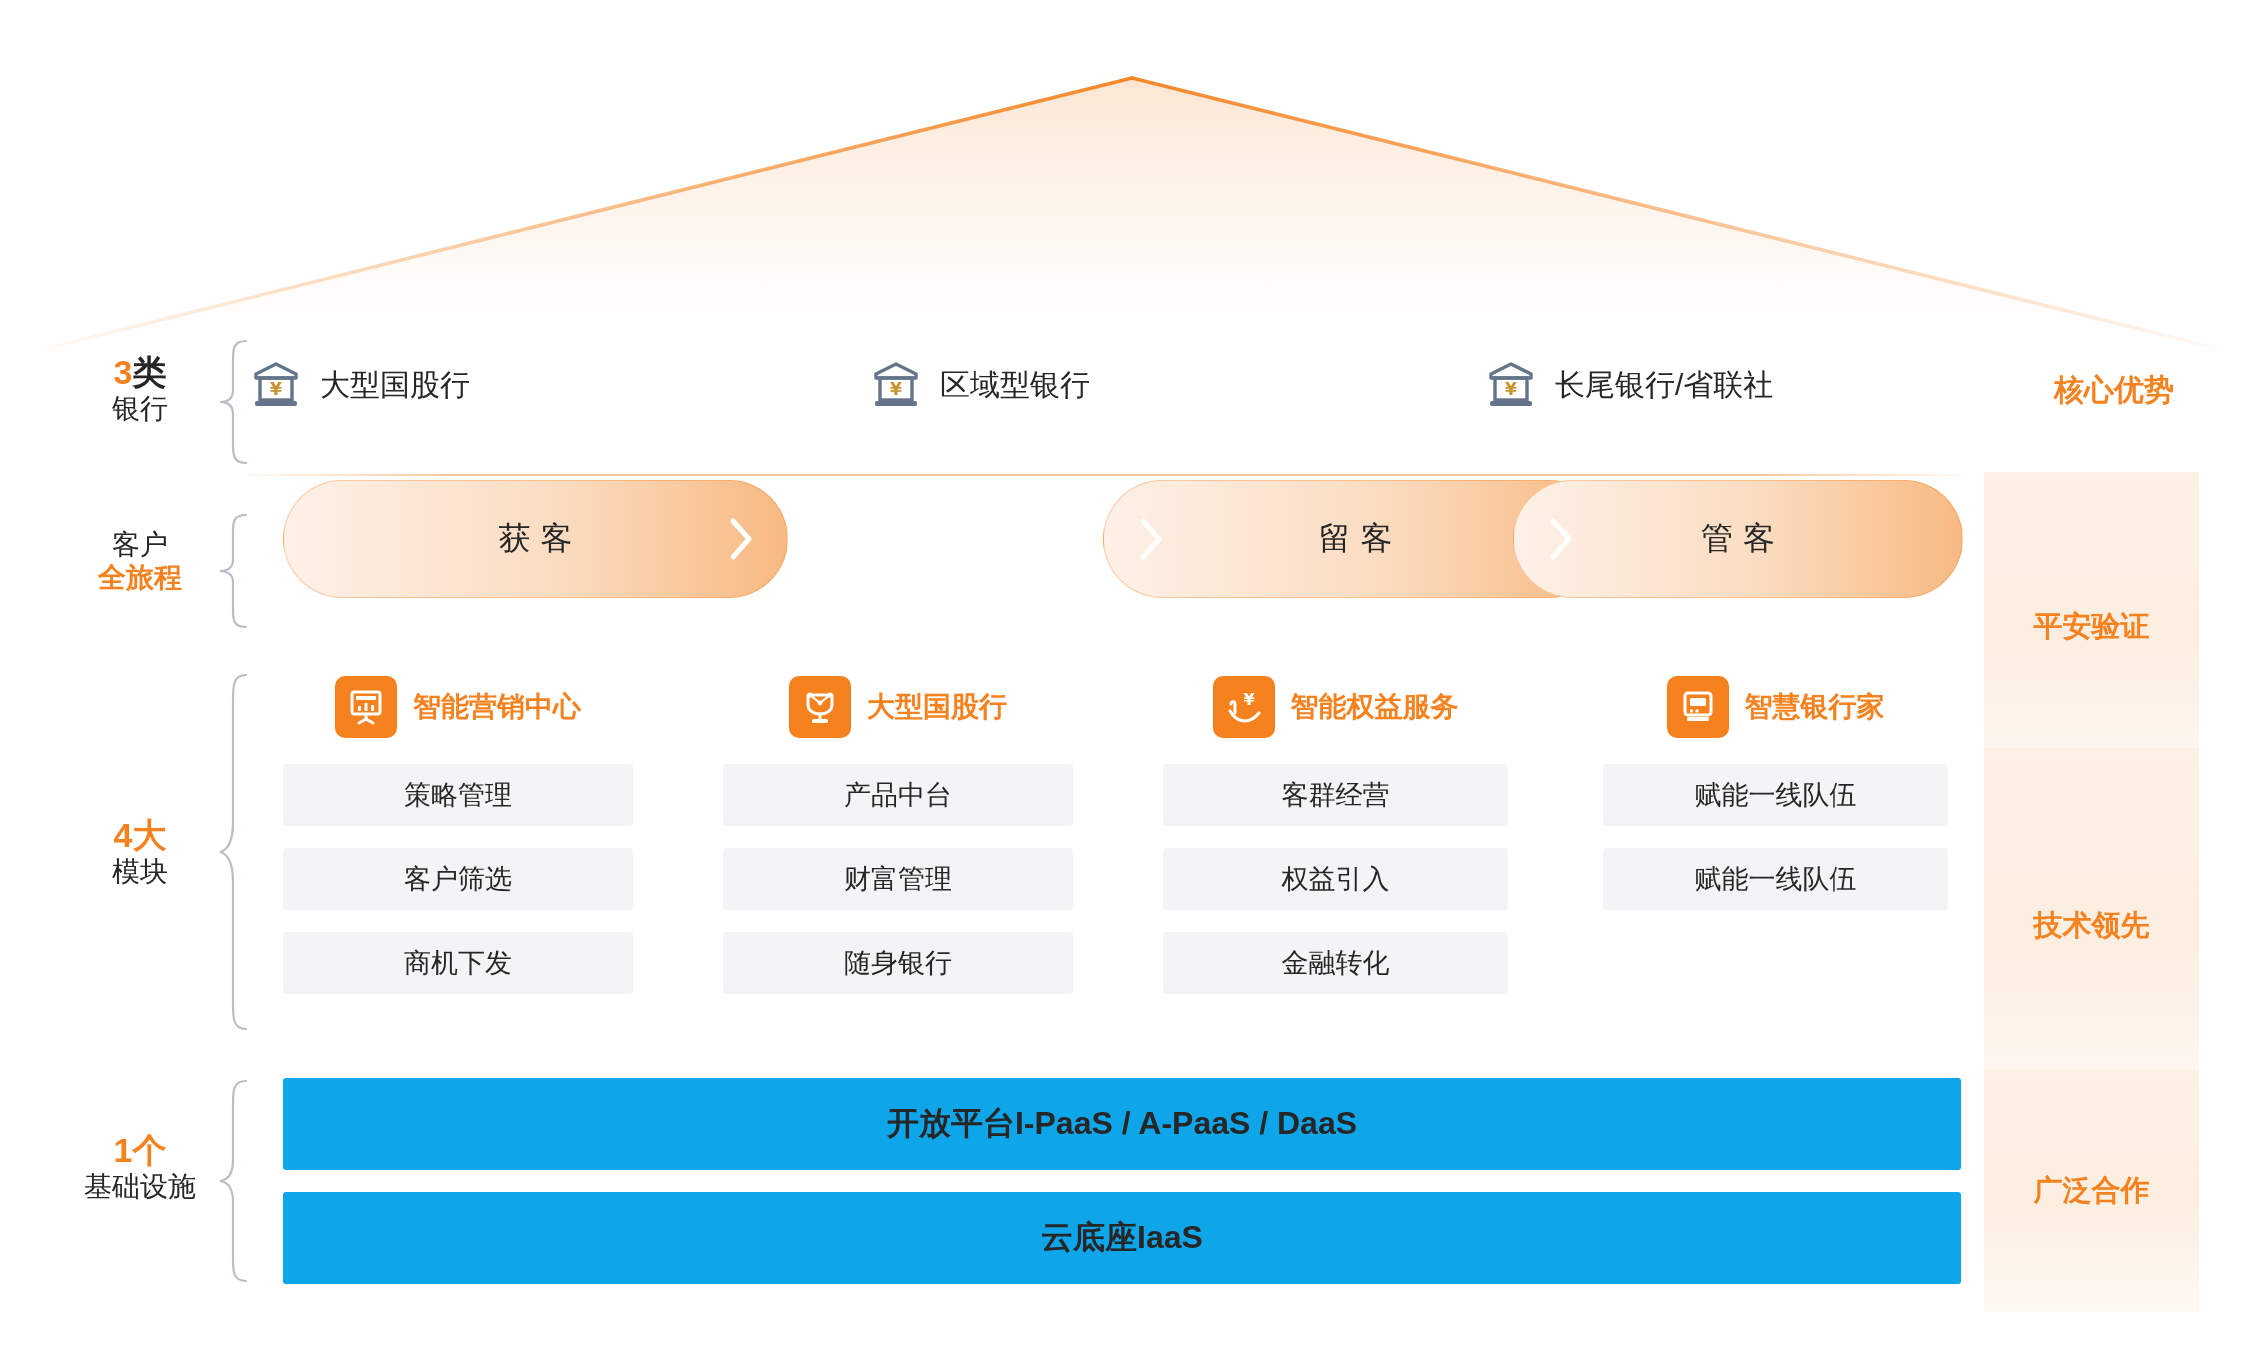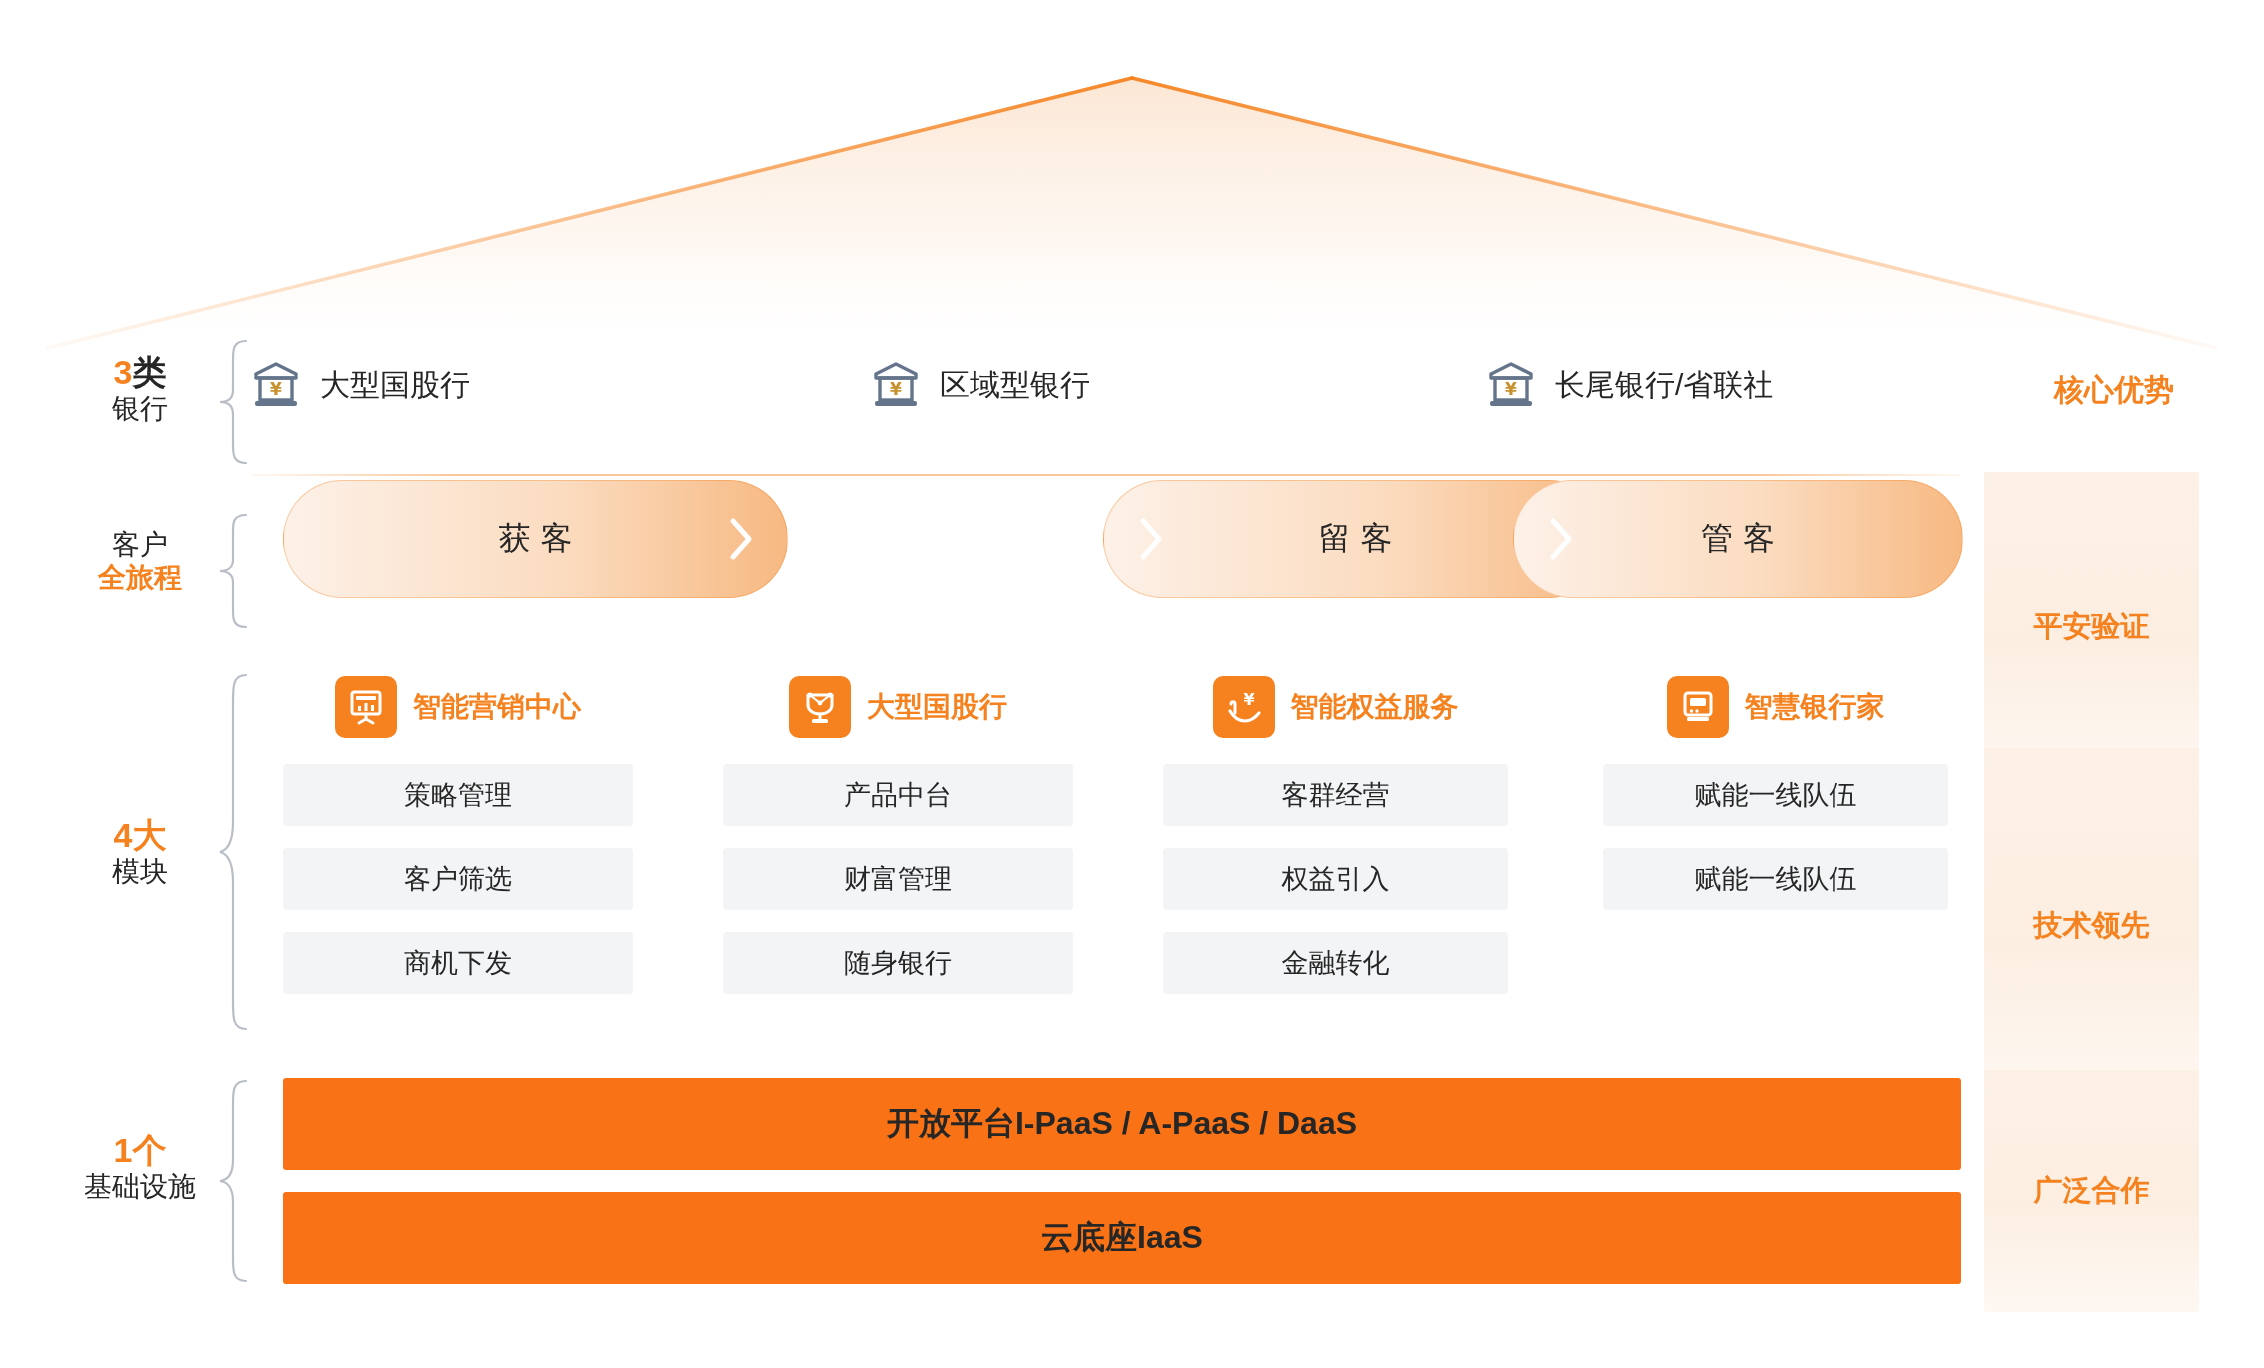--- a/index.html
+++ b/index.html
@@ -99,21 +99,21 @@
   }
   .chip {
     height: 62px; margin-top: 22px; background: #F3F4F6; border-radius: 4px;
     display: flex; align-items: center; justify-content: center;
     font-size: 27px; color: #262626;
   }
 
   
   .infra { position: absolute; left: 283px; top: 1078px; width: 1678px; }
   .infra-bar {
-    width: 100%; height: 92px; background: #f97316; border-radius: 3px;
+    width: 100%; height: 92px; background: #0ea5e9; border-radius: 3px;
     display: flex; align-items: center; justify-content: center;
     font-size: 32px; color: #262626; font-weight: bold;
   }
   .infra-bar.second { margin-top: 22px; }
 
   
   .adv-title {
     position: absolute; left: 1994px; top: 370px; width: 240px;
     text-align: center;
     font-size: 30px; font-weight: bold; color: #F5821F;

